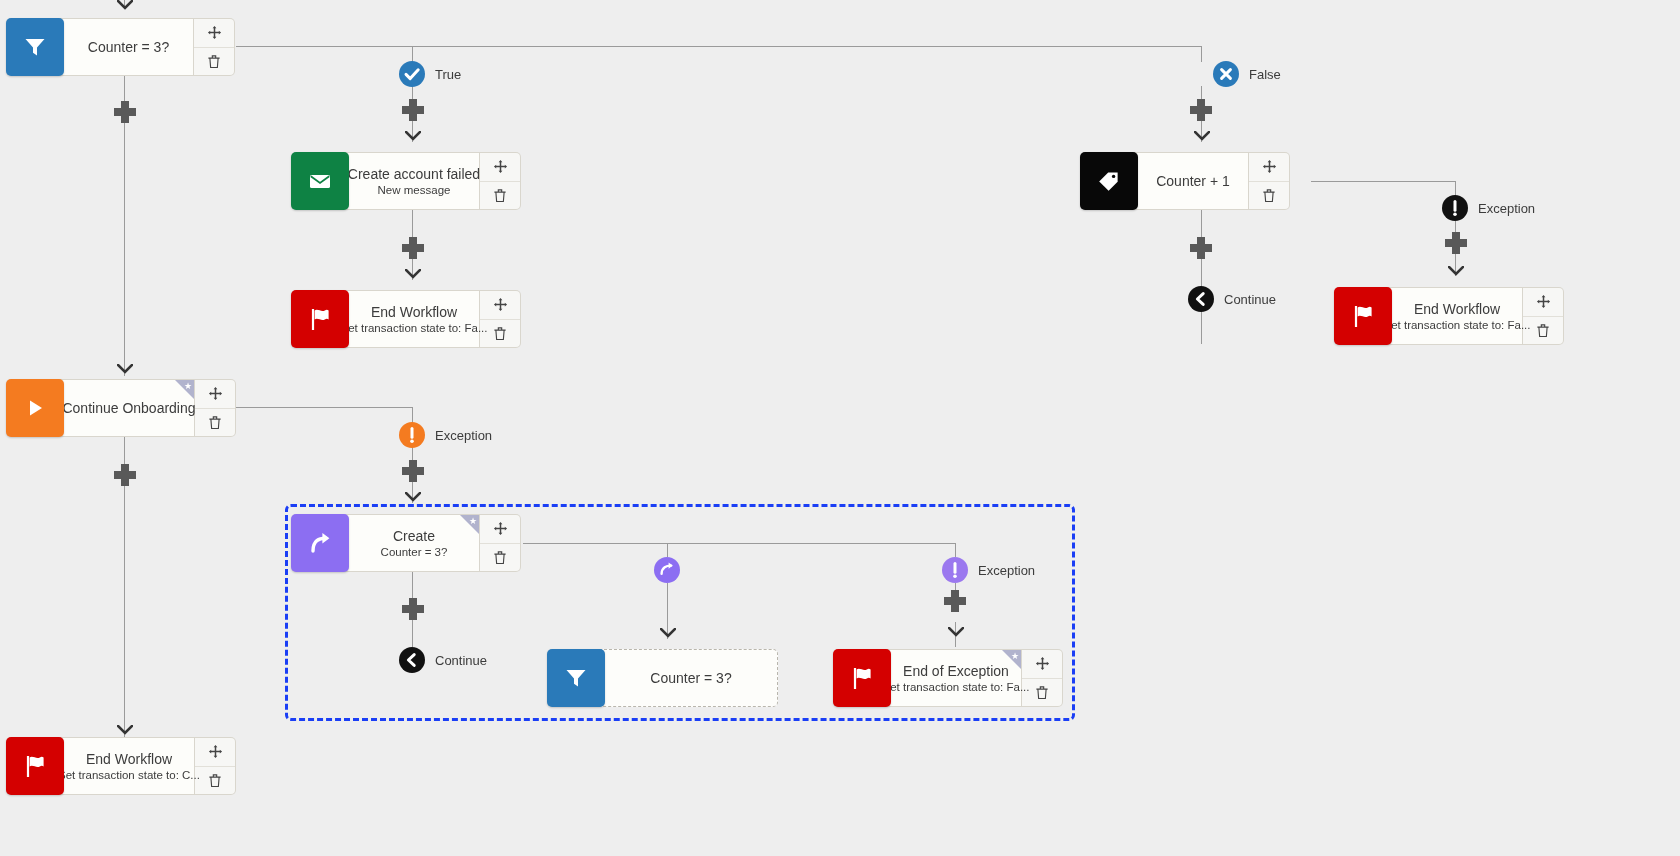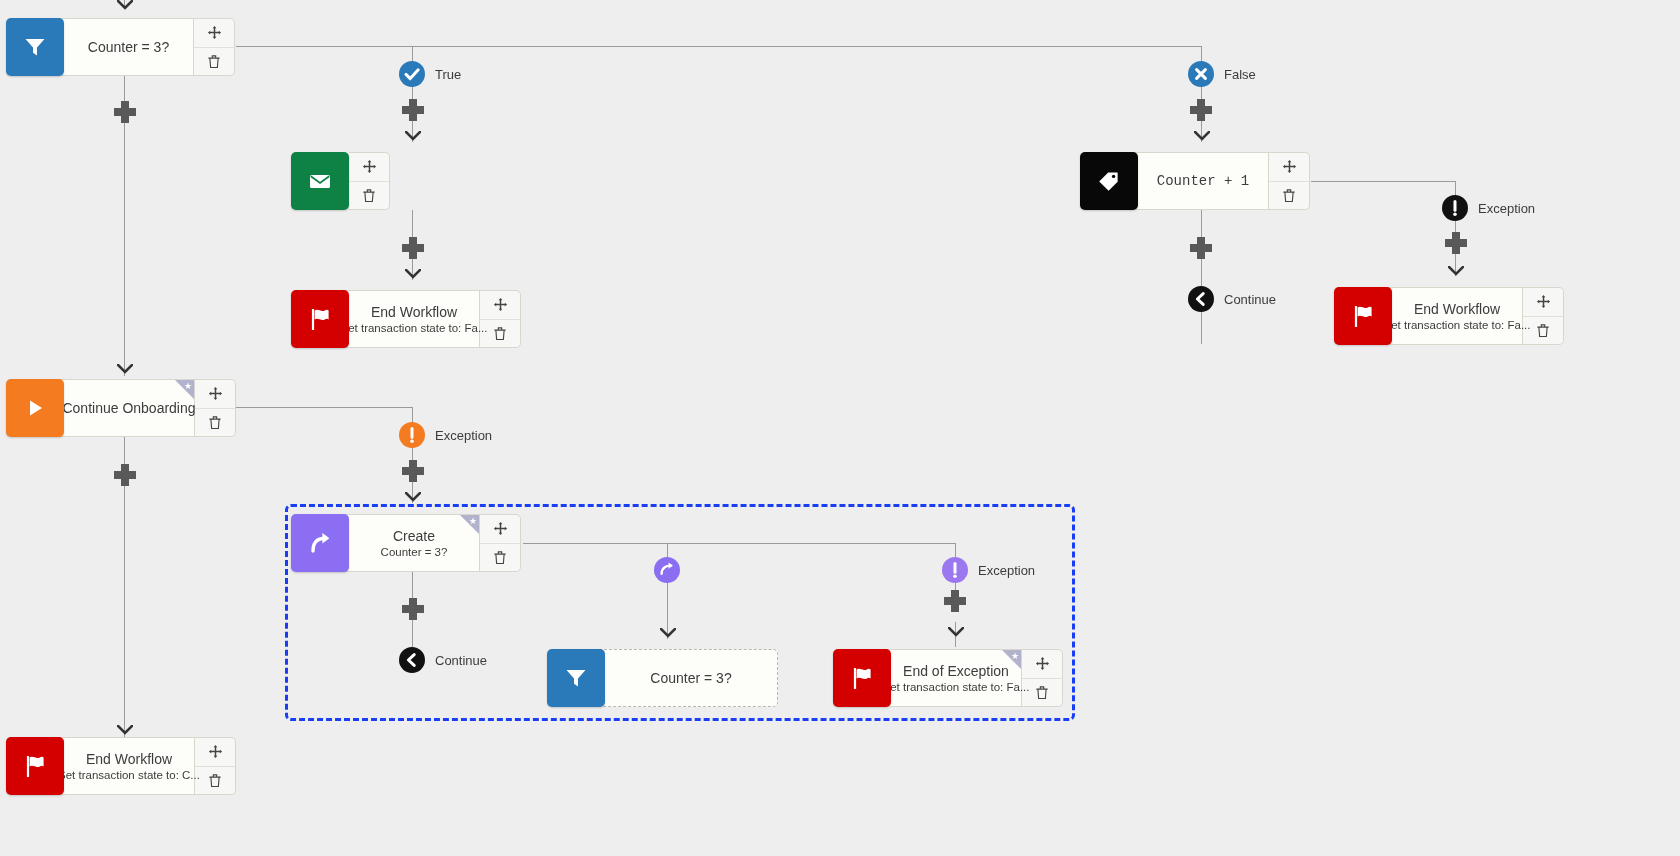--- a/index.html
+++ b/index.html
@@ -192,21 +192,21 @@
 
   <div class="badge" style="left:399px;top:61px;">
     <div class="dot" style="background:#2a7ab9;">
       <svg width="26" height="26" viewBox="0 0 26 26">
           <path d="M7 13.4 L11.2 17.6 L19.2 8.8" stroke="#fff" stroke-width="3" fill="none" stroke-linecap="round" stroke-linejoin="round"></path>
         </svg>
     </div>
     <div class="lbl">True</div>
   </div>
 
-  <div class="badge" style="left:1188px;top:61px;">
+  <div class="badge" style="left:1213px;top:61px;">
     <div class="dot" style="background:#2a7ab9;">
       <svg width="26" height="26" viewBox="0 0 26 26">
           <path d="M8.6 8.6 L17.4 17.4 M17.4 8.6 L8.6 17.4" stroke="#fff" stroke-width="3" fill="none" stroke-linecap="round"></path>
         </svg>
     </div>
     <div class="lbl">False</div>
   </div>
 
   <div class="badge" style="left:1442px;top:195px;">
     <div class="dot" style="background:#111111;">
@@ -289,20 +289,24 @@
     </div>
   </div>
 
   <div class="card" style="left:291px;top:152px;width:230px;">
     <div class="ic" style="background:#0e8244;">
       <svg width="28" height="28" viewBox="0 0 28 28">
           <rect x="4" y="8" width="20" height="13" rx="1.6" fill="#fff"></rect>
           <path d="M4.8 9.2 L14 16 L23.2 9.2" stroke="#0e8244" stroke-width="1.8" fill="none"></path>
         </svg>
     </div>
+    <div class="body" style="width:130px;">
+      <div class="t1">Create account failed</div>
+      <div class="t2">New message</div>
+    </div>
     <div class="acts">
       <div class="btn">
         <svg width="15" height="15" viewBox="0 0 16 16">
             <path d="M8 1 L10 3.4 L8.8 3.4 L8.8 7.2 L12.6 7.2 L12.6 6 L15 8 L12.6 10 L12.6 8.8 L8.8 8.8 L8.8 12.6 L10 12.6 L8 15 L6 12.6 L7.2 12.6 L7.2 8.8 L3.4 8.8 L3.4 10 L1 8 L3.4 6 L3.4 7.2 L7.2 7.2 L7.2 3.4 L6 3.4 Z" fill="#444"></path>
           </svg>
       </div>
       <div class="btn">
         <svg width="14" height="15" viewBox="0 0 14 16">
             <path d="M2.6 4.4 H11.4 L10.6 14.4 H3.4 Z M5.2 2 H8.8 V4.4 H5.2 Z M1 4.4 H13" stroke="#444" stroke-width="1.2" fill="none"></path>
           </svg>
@@ -328,21 +332,21 @@
           </svg>
       </div>
       <div class="btn">
         <svg width="14" height="15" viewBox="0 0 14 16">
             <path d="M2.6 4.4 H11.4 L10.6 14.4 H3.4 Z M5.2 2 H8.8 V4.4 H5.2 Z M1 4.4 H13" stroke="#444" stroke-width="1.2" fill="none"></path>
           </svg>
       </div>
     </div>
   </div>
 
-  <div class="card" style="left:1080px;top:152px;width:230px;font-family:Liberation Mono, monospace;">
+  <div class="card" style="left:1080px;top:152px;width:210px;">
     <div class="ic" style="background:#080808;">
       <svg width="28" height="28" viewBox="0 0 28 28">
           <path d="M13.2 5.4 L22.6 5.4 L22.6 14.8 L13.6 23.8 L4.2 14.4 Z" fill="#fff"></path>
           <circle cx="18.6" cy="9.4" r="1.7" fill="#080808"></circle>
         </svg>
     </div>
     <div class="body" style="width:130px;">
       <div class="t1">Counter + 1</div>
     </div>
     <div class="acts">

